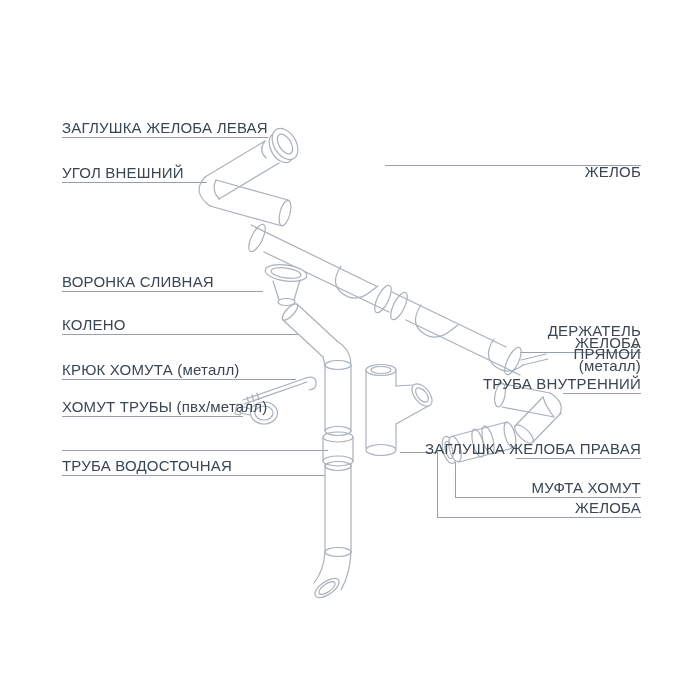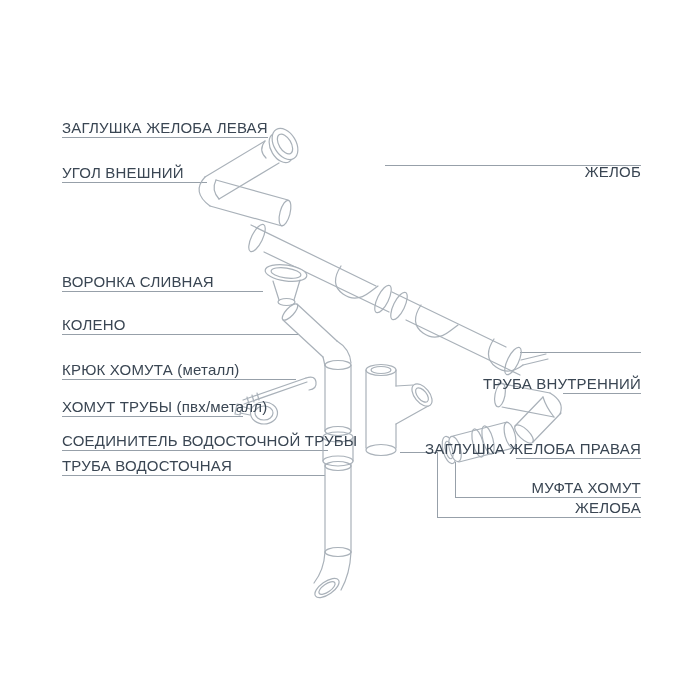--- a/index.html
+++ b/index.html
@@ -181,22 +181,22 @@
       </g>
     </g>
   </svg>
 
   <div class="lbl left" style="top:122px">ЗАГЛУШКА ЖЕЛОБА ЛЕВАЯ</div>
   <div class="lbl left" style="top:167px">УГОЛ ВНЕШНИЙ</div>
   <div class="lbl left" style="top:276px">ВОРОНКА СЛИВНАЯ</div>
   <div class="lbl left" style="top:319px">КОЛЕНО</div>
   <div class="lbl left" style="top:364px">КРЮК ХОМУТА (металл)</div>
   <div class="lbl left" style="top:401px">ХОМУТ ТРУБЫ (пвх/металл)</div>
-  <div class="lbl left" style="top:435px">СОЕДИНИТЕЛЬ ВОДОСТОЧНОЙ ТРУБЫ</div>
   <div class="lbl left" style="top:460px">ТРУБА ВОДОСТОЧНАЯ</div>
 
   <div class="lbl right" style="top:166px">ЖЕЛОБ</div>
+  <div class="lbl right wrap" style="top:325px;width:118px">ДЕРЖАТЕЛЬ ЖЕЛОБА ПРЯМОЙ (металл)</div>
   <div class="lbl right" style="top:378px">ТРУБА ВНУТРЕННИЙ</div>
   <div class="lbl right" style="top:443px">ЗАГЛУШКА ЖЕЛОБА ПРАВАЯ</div>
   <div class="lbl right" style="top:482px">МУФТА ХОМУТ</div>
   <div class="lbl right" style="top:502px">ЖЕЛОБА</div>
 
 </div>
 
 </body></html>

